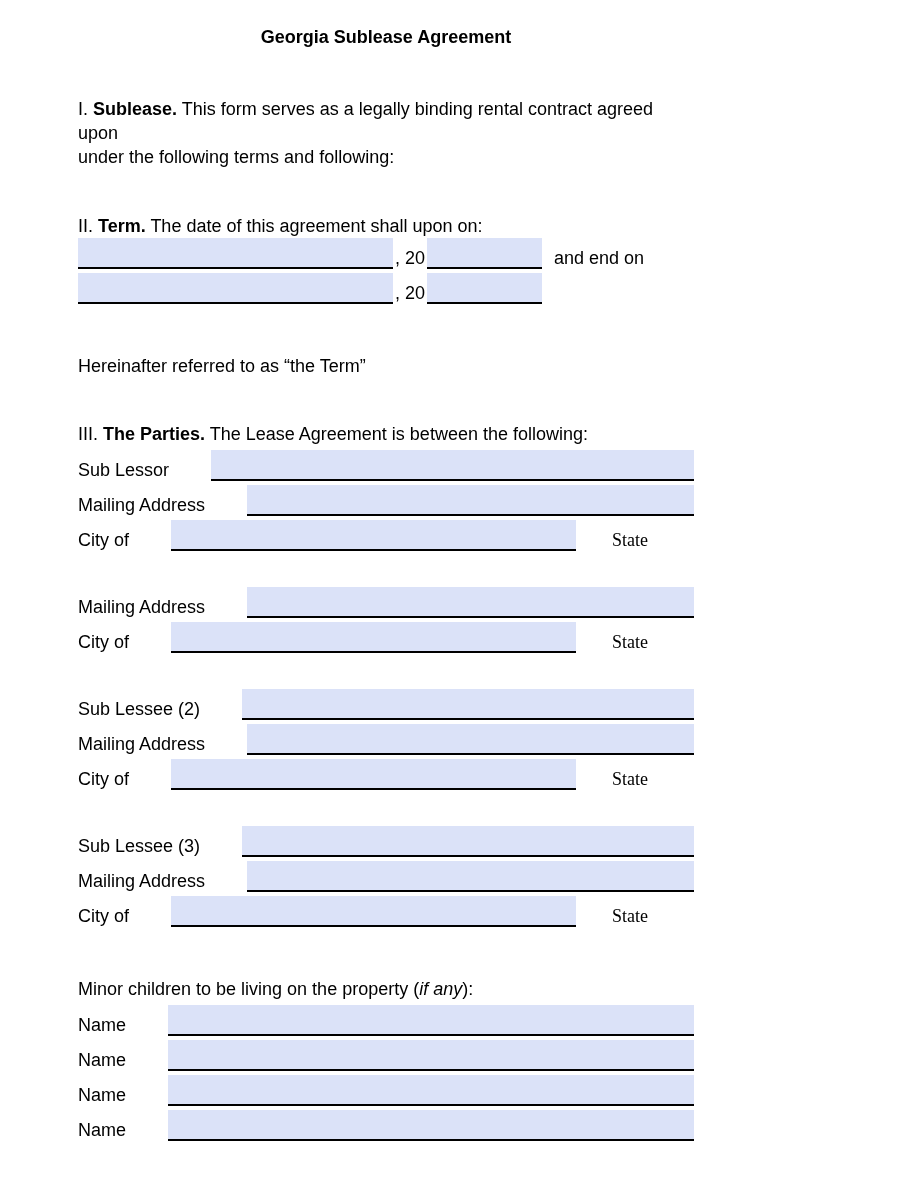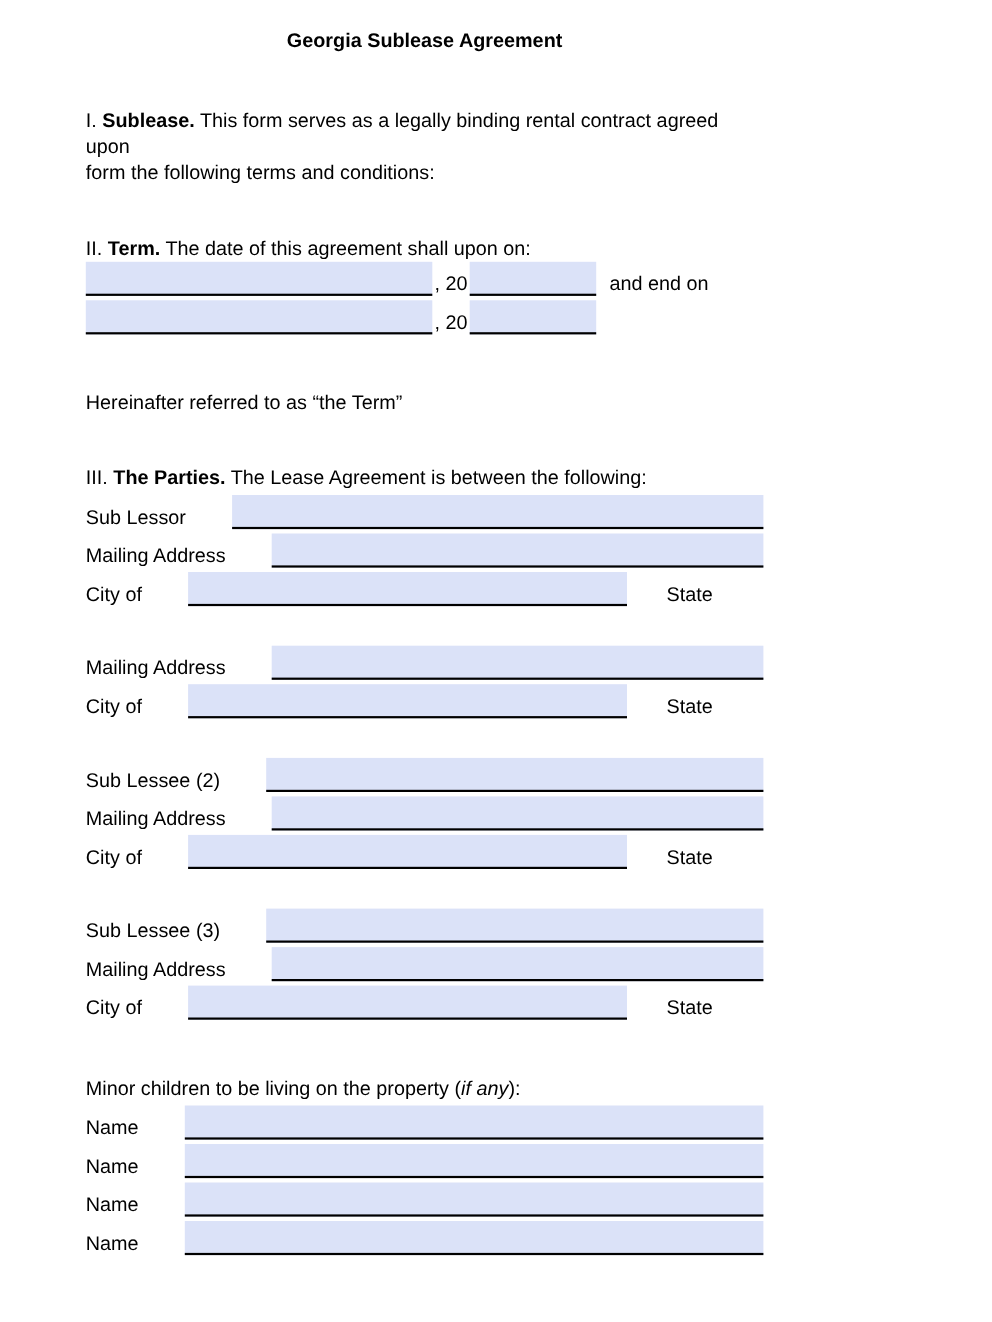--- a/index.html
+++ b/index.html
@@ -26,21 +26,21 @@
 
   
   .frow { display:flex; align-items:flex-end; height:35px;gap:34px; }
   .field {
     background:var(--field-fill);
     border-bottom:2px solid var(--line);
     height:31px;
   }
   .grow { flex:1; }
   .lbl { white-space:nowrap; padding-right:8px; line-height:22px; }
-  .state-lbl { padding:0 12px 0 2px; }
+  .state-lbl { padding:0 12px 0 2px;font-family:Liberation Serif, serif; }
   .city-field { width:465px; }
 
   
   .date-row { display:flex; align-items:flex-end; height:31px; }
   .date-row.second { margin-top:4px; }
   .date-field { width:315px; }
   .year-field { width:115px; }
   .dlabel { white-space:nowrap; padding:0 2px; line-height:22px; }
   .and-end { margin-left:12px; padding:0; }
 
@@ -49,21 +49,21 @@
   .name-rows { margin-top:0; }
 </style>
 </head>
 <body>
 
 <div class="page">
   <div class="content">
 
     <div class="title">Georgia Sublease Agreement</div>
 
-    <p class="para"><span>I. </span><b>Sublease.</b><span> This form serves as a legally binding rental contract agreed upon</span><br><span>form the following terms and conditions:</span></p>
+    <p class="para"><span>I. </span><b>Sublease.</b><span> This form serves as a legally binding rental contract agreed upon</span><br><span>under the following terms and following:</span></p>
 
     <p class="heading s2"><span>II. </span><b>Term.</b><span> The date of this agreement shall upon on:</span></p>
 
     <div class="date-row">
       <div class="field date-field"></div>
       <span class="dlabel">, 20</span>
       <div class="field year-field"></div>
       <span class="dlabel and-end">and end on</span>
     </div>
 

